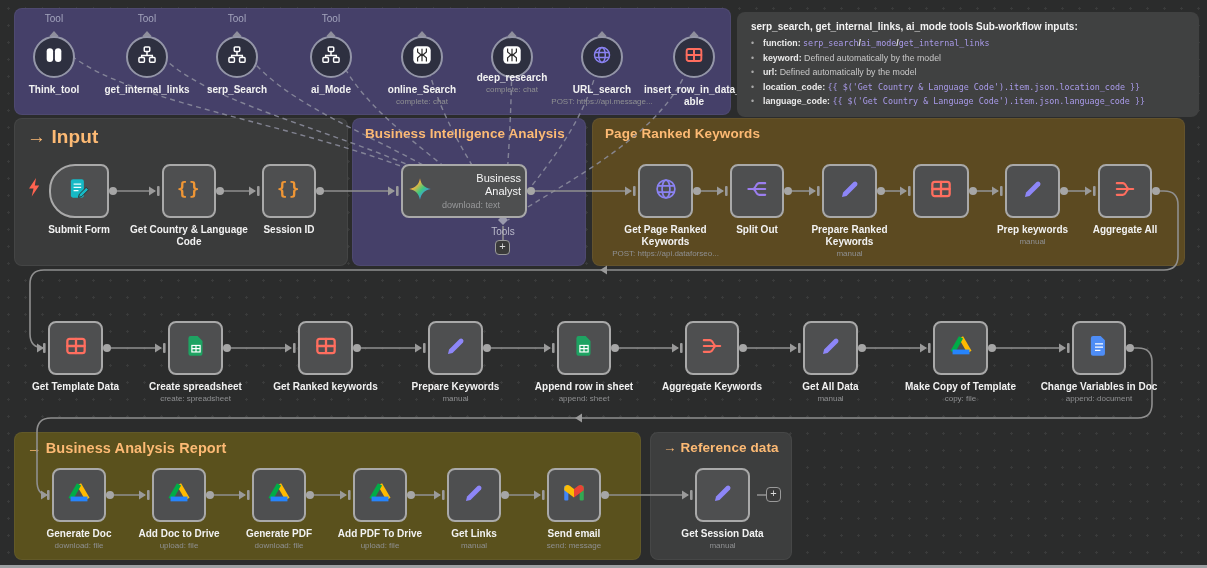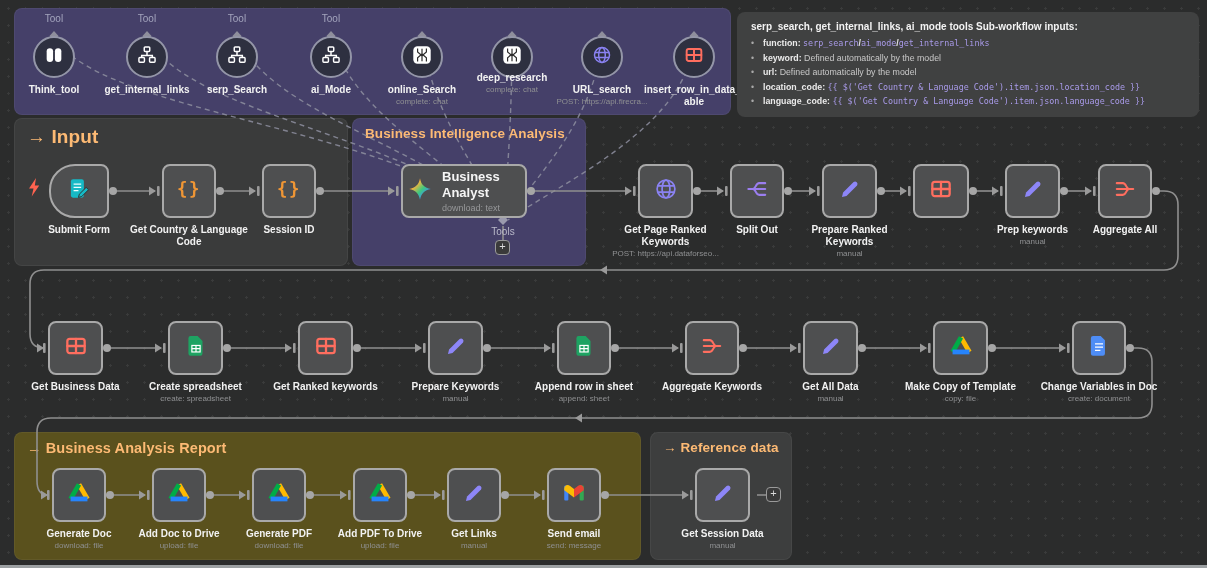--- a/index.html
+++ b/index.html
@@ -14,21 +14,21 @@
   .tool-node{position:absolute;width:42px;height:42px;border-radius:50%;background:#2e3040;border:2px solid #9496a8;
     box-sizing:border-box;display:flex;align-items:center;justify-content:center;z-index:3;}
   .flow-node{position:absolute;background:#4e4f50;border:2px solid #a9a9a9;border-radius:8px;
     box-sizing:border-box;display:flex;align-items:center;justify-content:center;z-index:3;}
   .flow-node.trigger{border-radius:26px 8px 8px 26px;}
   .node-label{position:absolute;text-align:center;color:#f2f2f2;font-size:10px;font-weight:700;
     line-height:1.18;overflow-wrap:anywhere;z-index:3;}
   .node-sub{color:#8f9092;font-size:8px;font-weight:400;margin-top:1px;overflow-wrap:normal;}
   .port-label{position:absolute;color:#a3a4bd;font-size:10px;font-weight:400;text-align:center;z-index:2;}
   .agent-inner{display:flex;align-items:center;gap:9px;padding:0 4px;}
-  .agent-title{color:#f5f5f5;font-size:13px;font-weight:700;line-height:1.2;}
+  .agent-title{color:#f5f5f5;font-size:11px;font-weight:400;line-height:1.2;text-align:right;}
   .agent-sub{color:#97989a;font-size:9px;font-weight:400;margin-top:2px;}
   .plus-btn{position:absolute;width:15px;height:15px;background:#3a3a3a;border:1.5px solid #9a9a9a;border-radius:4px;
     box-sizing:border-box;color:#dcdcdc;font-size:11px;line-height:11px;text-align:center;z-index:3;cursor:pointer;}
   #note{position:absolute;left:737px;top:12px;width:462px;box-sizing:border-box;background:#404141;border-radius:8px;
     padding:9px 14px 8px 14px;z-index:4;}
   #note .title{color:#f3f3f3;font-size:10px;font-weight:700;margin-bottom:4px;}
   .bullet{display:flex;color:#c9c9c9;font-size:8.8px;line-height:14.5px;}
   .bullet .bdot{width:12px;color:#a9a9a9;flex:none;}
   .bullet b{color:#eaeaea;font-weight:700;white-space:pre;}
   .code{font-family:"DejaVu Sans Mono",monospace;color:#a89ae8;font-size:8.4px;}
@@ -198,20 +198,23 @@
       </div>
   </div>
   <div id="window-edge"></div>
 <div class="section" style="left: 14px; top: 8px; width: 715px; height: 105px; background: rgb(69, 64, 105);"></div>
     <div class="section" style="left: 14px; top: 118px; width: 332px; height: 146px; background: rgb(58, 59, 59);">
       <div class="section-title" style="font-size: 19px;">→ Input</div>
     </div>
     <div class="section" style="left: 352px; top: 118px; width: 232px; height: 146px; background: rgb(69, 64, 105);">
       <div class="section-title" style="font-size: 13.5px;">Business Intelligence Analysis</div>
     </div>
+    <div class="section" style="left: 592px; top: 118px; width: 591px; height: 146px; background: rgb(92, 74, 33);">
+      <div class="section-title" style="font-size: 13.5px;">Page Ranked Keywords</div>
+    </div>
     <div class="section" style="left: 14px; top: 432px; width: 625px; height: 126px; background: rgb(90, 81, 29);">
       <div class="section-title" style="font-size: 14.5px;">→ Business Analysis Report</div>
     </div>
     <div class="section" style="left: 650px; top: 432px; width: 140px; height: 126px; background: rgb(61, 62, 62);">
       <div class="section-title" style="font-size: 13.5px;">→ Reference data</div>
     </div>
     <div class="tool-node" style="left: 33px; top: 36px;">
       <span><svg width="22" height="22" viewBox="0 0 24 24">
           <rect x="4" y="4.5" width="7" height="15" rx="3.5" fill="#fff"></rect>
           <rect x="13" y="4.5" width="7" height="15" rx="3.5" fill="#fff"></rect>
@@ -283,21 +286,21 @@
     <div class="node-label" style="left: 460px; top: 72px; width: 104px;">deep_research<div class="node-sub">complete: chat</div></div>
     <div class="tool-node" style="left: 581px; top: 36px;">
       <span><svg width="22" height="22" viewBox="0 0 24 24">
           <g fill="none" stroke="#8a82f2" stroke-width="1.6">
             <circle cx="12" cy="12" r="8.2"></circle>
             <ellipse cx="12" cy="12" rx="3.6" ry="8.2"></ellipse>
             <path d="M4.3 9.2h15.4M4.3 14.8h15.4"></path>
           </g>
         </svg></span>
     </div>
-    <div class="node-label" style="left: 550px; top: 84px; width: 104px;">URL_search<div class="node-sub">POST: https://api.firecra...</div></div>
+    <div class="node-label" style="left: 550px; top: 84px; width: 104px;">URL_search<div class="node-sub">POST: https://api.message...</div></div>
     <div class="tool-node" style="left: 673px; top: 36px;">
       <span><svg width="22" height="22" viewBox="0 0 24 24">
           <g fill="none" stroke="#ff6e5f" stroke-width="2.1" stroke-linecap="round">
             <rect x="4" y="5.5" width="16" height="13" rx="2.2"></rect>
             <path d="M4 12h16M12 5.5v13"></path>
           </g>
         </svg></span>
     </div>
     <div class="node-label" style="left: 642px; top: 84px; width: 104px;">insert_row_in_data_table</div>
     <div class="flow-node trigger" style="left: 49px; top: 164px; width: 60px; height: 54px;">
@@ -393,21 +396,21 @@
     </div>
     <div class="node-label" style="left: 1065px; top: 224px; width: 120px;">Aggregate All</div>
     <div class="flow-node" style="left: 48px; top: 321px; width: 55px; height: 54px;">
       <span><svg width="26" height="26" viewBox="0 0 24 24">
           <g fill="none" stroke="#ff6e5f" stroke-width="2.1" stroke-linecap="round">
             <rect x="4" y="5.5" width="16" height="13" rx="2.2"></rect>
             <path d="M4 12h16M12 5.5v13"></path>
           </g>
         </svg></span>
     </div>
-    <div class="node-label" style="left: 15.5px; top: 381px; width: 120px;">Get Business Data</div>
+    <div class="node-label" style="left: 15.5px; top: 381px; width: 120px;">Get Template Data</div>
     <div class="flow-node" style="left: 168px; top: 321px; width: 55px; height: 54px;">
       <span><svg width="26" height="26" viewBox="0 0 24 24">
           <path d="M7 2.8h6.5L18 7.3V19a2 2 0 01-2 2H7a2 2 0 01-2-2V4.8a2 2 0 012-2z" fill="#1ea362"></path>
           <g fill="none" stroke="#fff" stroke-width="1.1">
             <rect x="8.2" y="11.5" width="7.6" height="6"></rect>
             <path d="M8.2 14.5h7.6M12 11.5v6"></path>
           </g>
         </svg></span>
     </div>
     <div class="node-label" style="left: 135.5px; top: 381px; width: 120px;">Create spreadsheet<div class="node-sub">create: spreadsheet</div></div>
@@ -460,21 +463,21 @@
           <line x1="4.2" y1="17.5" x2="19.8" y2="17.5" stroke="#2684fc" stroke-width="4.4"></line>
         </svg></span>
     </div>
     <div class="node-label" style="left: 900.5px; top: 381px; width: 120px;">Make Copy of Template<div class="node-sub">copy: file</div></div>
     <div class="flow-node" style="left: 1072px; top: 321px; width: 54px; height: 54px;">
       <span><svg width="26" height="26" viewBox="0 0 24 24">
           <path d="M6.5 2.8h7l4 4V19a2 2 0 01-2 2h-9a2 2 0 01-2-2V4.8a2 2 0 012-2z" fill="#4e8df6"></path>
           <path d="M8.3 10h7.4M8.3 13h7.4M8.3 16h5" stroke="#fff" stroke-width="1.3"></path>
         </svg></span>
     </div>
-    <div class="node-label" style="left: 1039px; top: 381px; width: 120px;">Change Variables in Doc<div class="node-sub">create: document</div></div>
+    <div class="node-label" style="left: 1039px; top: 381px; width: 120px;">Change Variables in Doc<div class="node-sub">append: document</div></div>
     <div class="flow-node" style="left: 52px; top: 468px; width: 54px; height: 54px;">
       <span><svg width="26" height="26" viewBox="0 0 24 24">
           <line x1="12" y1="4" x2="19.8" y2="17.5" stroke="#ffba00" stroke-width="4.4"></line>
           <line x1="12" y1="4" x2="4.2" y2="17.5" stroke="#00ac47" stroke-width="4.4"></line>
           <line x1="4.2" y1="17.5" x2="19.8" y2="17.5" stroke="#2684fc" stroke-width="4.4"></line>
         </svg></span>
     </div>
     <div class="node-label" style="left: 19px; top: 528px; width: 120px;">Generate Doc<div class="node-sub">download: file</div></div>
     <div class="flow-node" style="left: 152px; top: 468px; width: 54px; height: 54px;">
       <span><svg width="26" height="26" viewBox="0 0 24 24">

